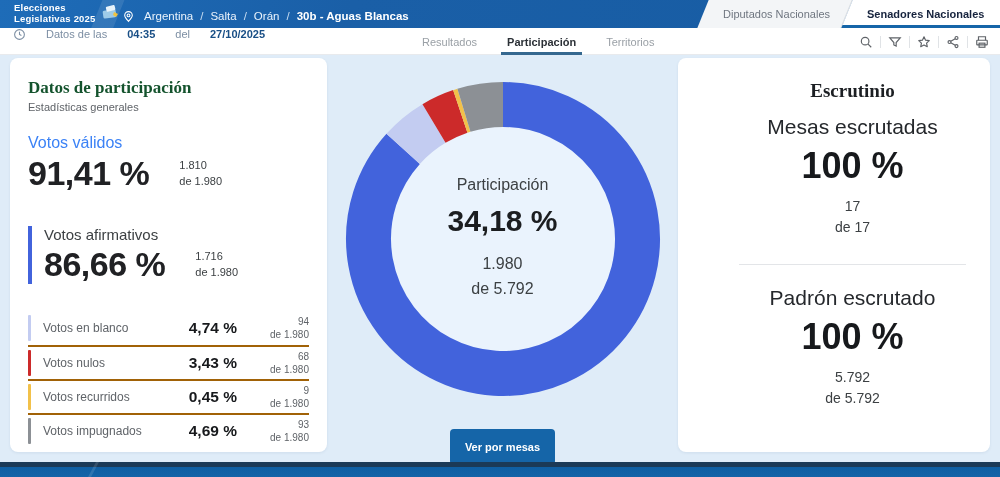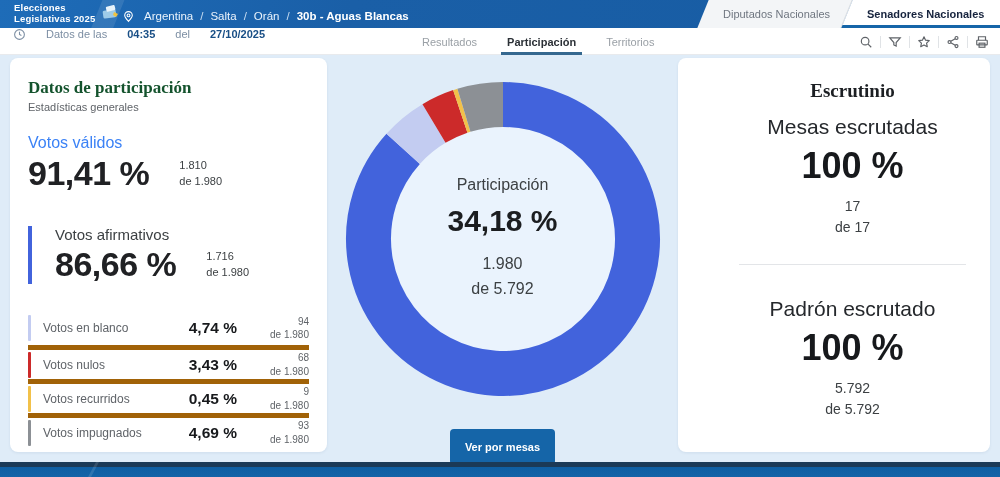--- a/index.html
+++ b/index.html
@@ -43,24 +43,24 @@
   .card-left { left:10px; width:317px; height:394px; padding:20px 18px 0 18px; }
   .card-right { right:10px; width:312px; height:394px; text-align:center; padding-top:22px; }
 
   
   .pc-title { font-family:"Liberation Serif", serif; font-weight:700; font-size:17px; color:#14532d; }
   .pc-subtitle { font-size:11px; color:#5F6368; margin-top:3px; }
   .valid-label { font-size:16px; color:#3b82f6; margin-top:21px; }
   .big-row { display:flex; align-items:center; margin-top:2px; }
   .big-pct { font-size:34px; font-weight:700; color:#202124; letter-spacing:-0.5px; }
   .frac { font-size:11px; color:#3C4043; line-height:1.4; margin-left:30px; }
-  .affirmative { margin-top:33px; border-left:4px solid #4263DC; padding-left:23px; }
+  .affirmative { margin-top:33px; border-left:4px solid #4263DC; padding-left:12px; }
   .aff-label { font-size:15px; color:#3C4043; }
   .rows-list { margin-top:27px; }
-  .vrow { display:flex; align-items:center; height:34px; border-top:5px solid #a16207; }
+  .vrow { display:flex; align-items:center; height:34px; border-top:2px solid #a16207; }
   .vrow:first-child { border-top:none; }
   .vbar { width:3px; height:26px; border-radius:1px; flex:none; }
   .vrow .lbl { font-size:12px; color:#5F6368; margin-left:12px; flex:1; }
   .vrow .pct { font-size:15.5px; font-weight:700; color:#17191C; min-width:62px; text-align:right; }
   .vrow .frac2 { font-size:10px; color:#5F6368; line-height:1.35; min-width:72px; text-align:right; }
 
   
   .center-col { position:absolute; left:327px; right:322px; top:3px; display:flex; flex-direction:column; align-items:center; }
   .donut-wrap { position:relative; width:316px; height:316px; margin-top:23px; }
   .donut-center { position:absolute; inset:60px; display:flex; flex-direction:column; align-items:center; justify-content:center; text-align:center; }
@@ -68,21 +68,21 @@
   .dc-pct { font-size:30px; font-weight:700; color:#1B1D20; margin:10px 0 14px; }
   .dc-count, .dc-total { font-size:16px; color:#3C4043; line-height:1.55; }
   .mesas-btn { margin-top:32px; background:#1565A8; color:#fff; border:none; border-radius:4px; font-family:"Liberation Sans",sans-serif; font-size:11px; font-weight:700; padding:12px 15px; cursor:pointer; }
 
   
   .sc-title { font-family:"Liberation Serif", serif; font-weight:700; font-size:19px; color:#1C1F23; }
   .sc-label { font-size:21px; color:#25282C; margin-top:13px; }
   .sc-pct { font-size:36px; font-weight:800; color:#17191C; margin-top:6px; }
   .sc-frac { font-size:14px; color:#3C4043; margin-top:9px; line-height:1.5; }
   .sc-divider { height:1px; background:#E3E5E8; margin:26px 24px 0 24px; }
-  .sc-section2 .sc-label { margin-top:32px; }
+  .sc-section2 .sc-label { margin-top:21px; }
 
   
   .footer { position:absolute; left:0; right:0; bottom:0; height:15px; background:linear-gradient(180deg,#1B3A57 0%,#1B3A57 34%,#0F5FA3 34%,#1464A8 100%); overflow:hidden; }
   .footer-slash { position:absolute; left:92px; top:0; width:3px; height:15px; background:rgba(255,255,255,0.12); transform:skewX(-28deg); }
 
   svg { display:block; }
 </style>
 </head>
 <body>
 

